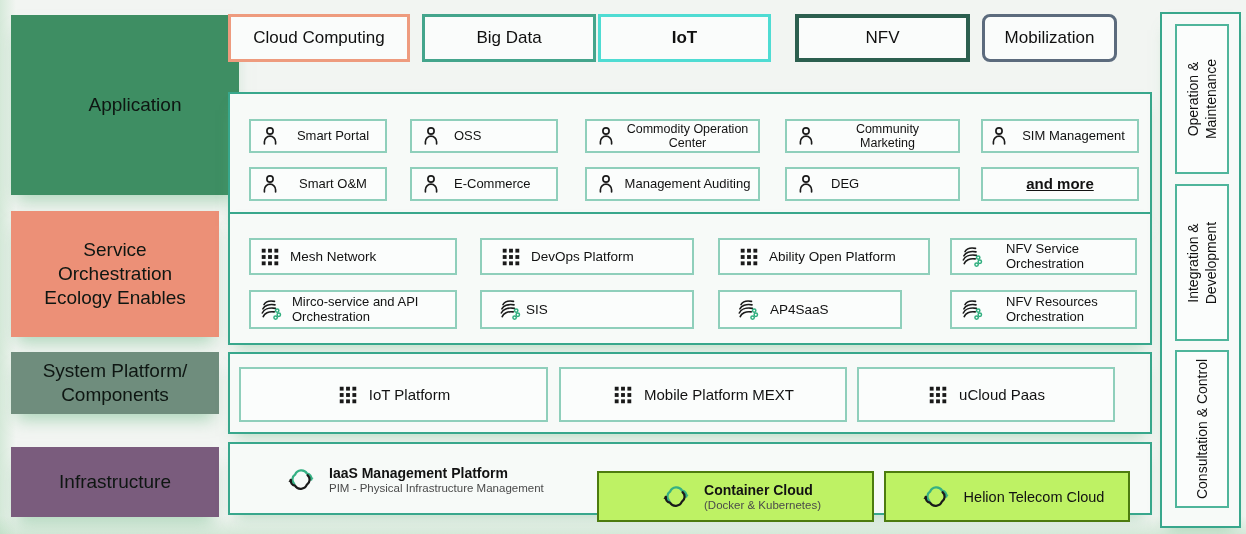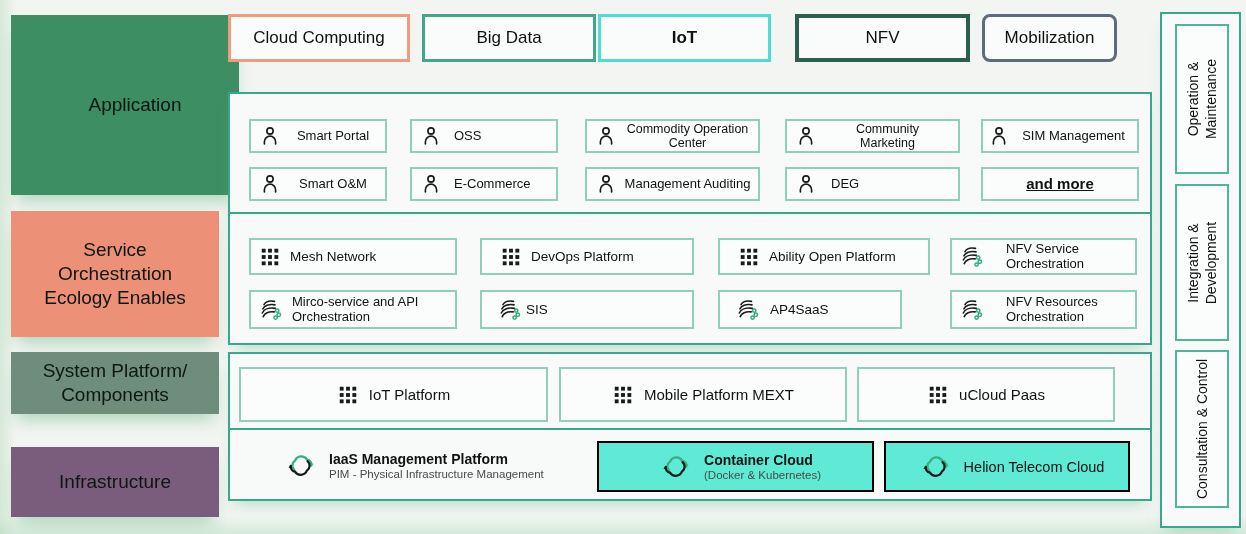--- a/index.html
+++ b/index.html
@@ -44,21 +44,21 @@
   .item .txt{flex:1 1 auto;text-align:center;padding:0 6px;}
   .item.left-align .txt{text-align:left;padding-left:9px;}
   .item.centered{justify-content:center;}
   .item.centered .icon{margin-left:0;margin-right:10px;}
   .item.centered .txt{flex:0 0 auto;text-align:left;padding:0;}
   .more-item{text-decoration:underline;font-size:15px;font-weight:600;justify-content:center;}
   .svc{font-size:13.5px;}
   .sys{font-size:15px;}
   
   .infra-entry{position:absolute;display:flex;align-items:center;box-sizing:border-box;}
-  .infra-entry.boxed{border:2px solid #000000;background:#5eead4;}
+  .infra-entry.boxed{border:2px solid #4d7c0f;background:#bef264;margin-top:16px;}
   .infra-entry .icon{margin:0 12px 0 10px;display:flex;align-items:center;}
   .infra-entry .t1{font-size:14px;font-weight:700;}
   .infra-entry .t1.plain{font-weight:400;font-size:14.5px;}
   .infra-entry .t2{font-size:11.5px;color:#4a4a4a;margin-top:1px;}
   
   .sidebar{
     position:absolute;left:1160px;top:12px;width:81px;height:516px;box-sizing:border-box;
     border:2px solid #38A78C;background:#f7faf8;
     box-shadow:0 10px 14px -8px rgba(118,189,142,.5);
   }
@@ -311,21 +311,21 @@
     <div class="item sys centered" style="left:627px;top:13px;width:258px;height:55px;">
       <span class="icon">
           <svg width="22" height="22">
             <use href="#i-grid"></use>
           </svg>
         </span>
       <span class="txt">uCloud Paas</span>
     </div>
   </div>
 
-  <div class="panel" style="top:428px;height:73px;">
+  <div class="panel" style="top:442px;height:73px;">
     <div class="infra-entry" style="left:45px;top:8px;height:55px;">
       <span class="icon">
           <svg width="32" height="27">
             <use href="#i-cloudsync"></use>
           </svg>
         </span>
       <span>
         <div class="t1">IaaS Management Platform</div>
         <div class="t2">PIM - Physical Infrastructure Management</div>
       </span>

